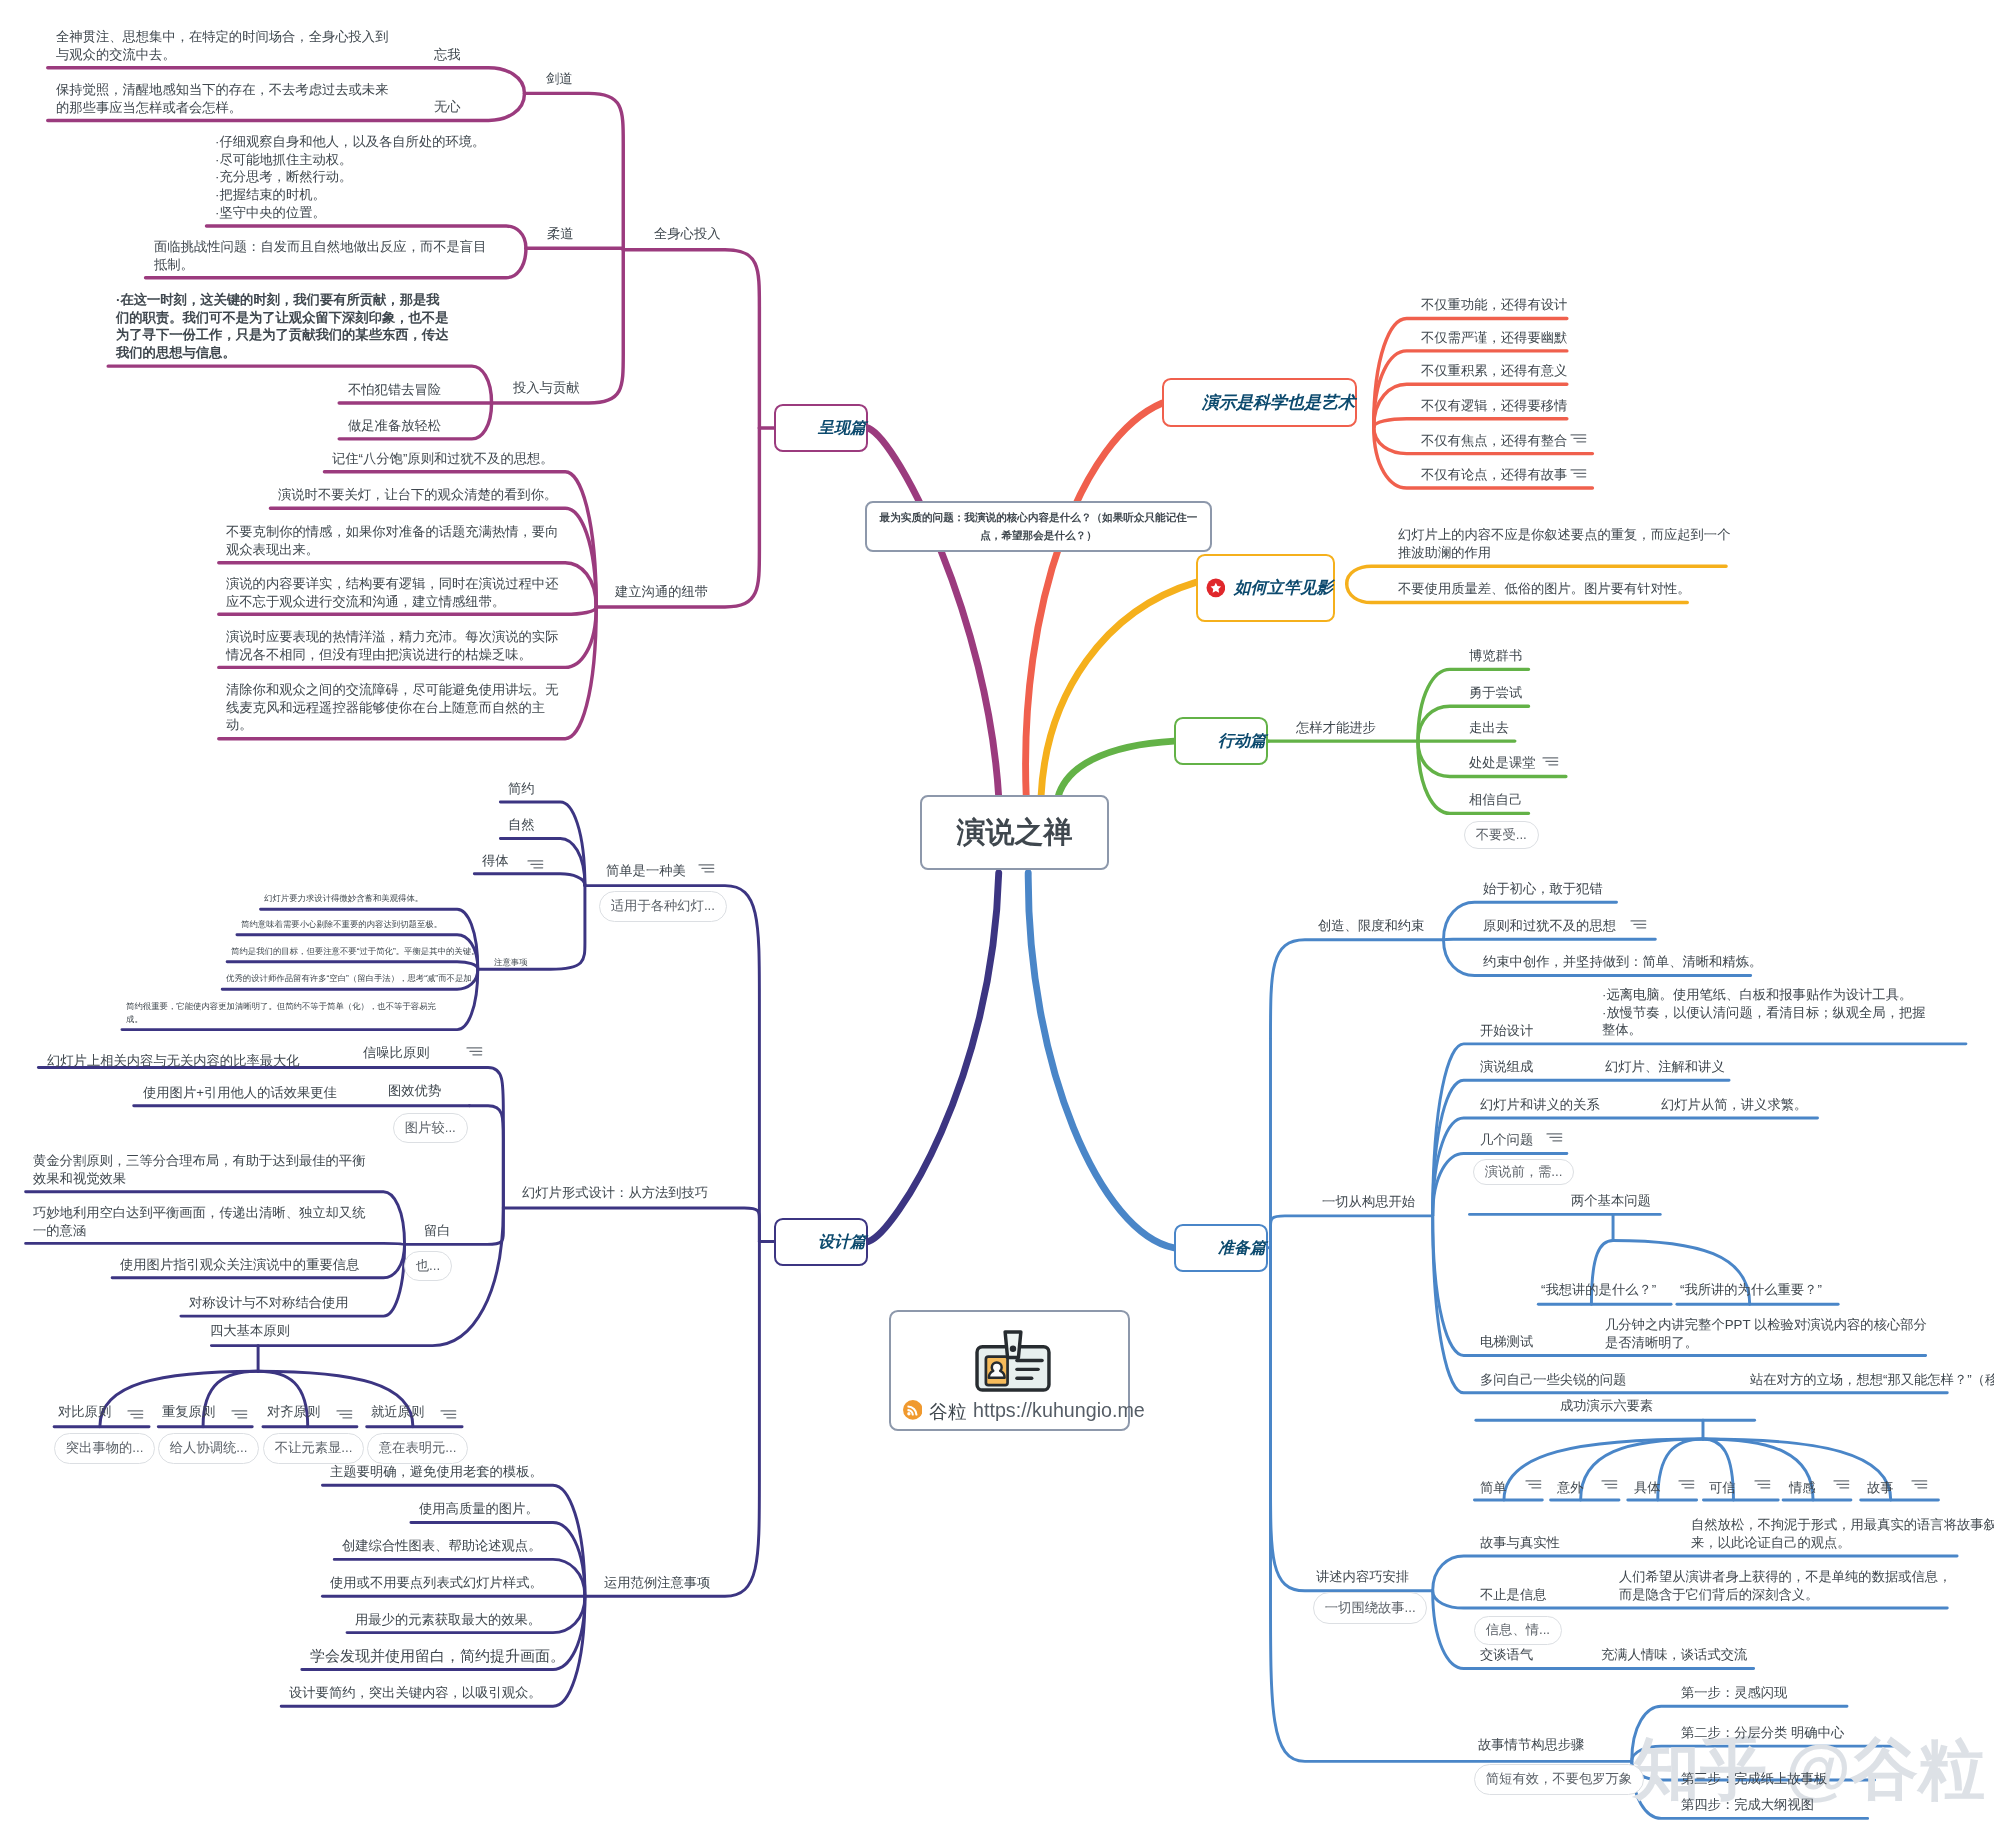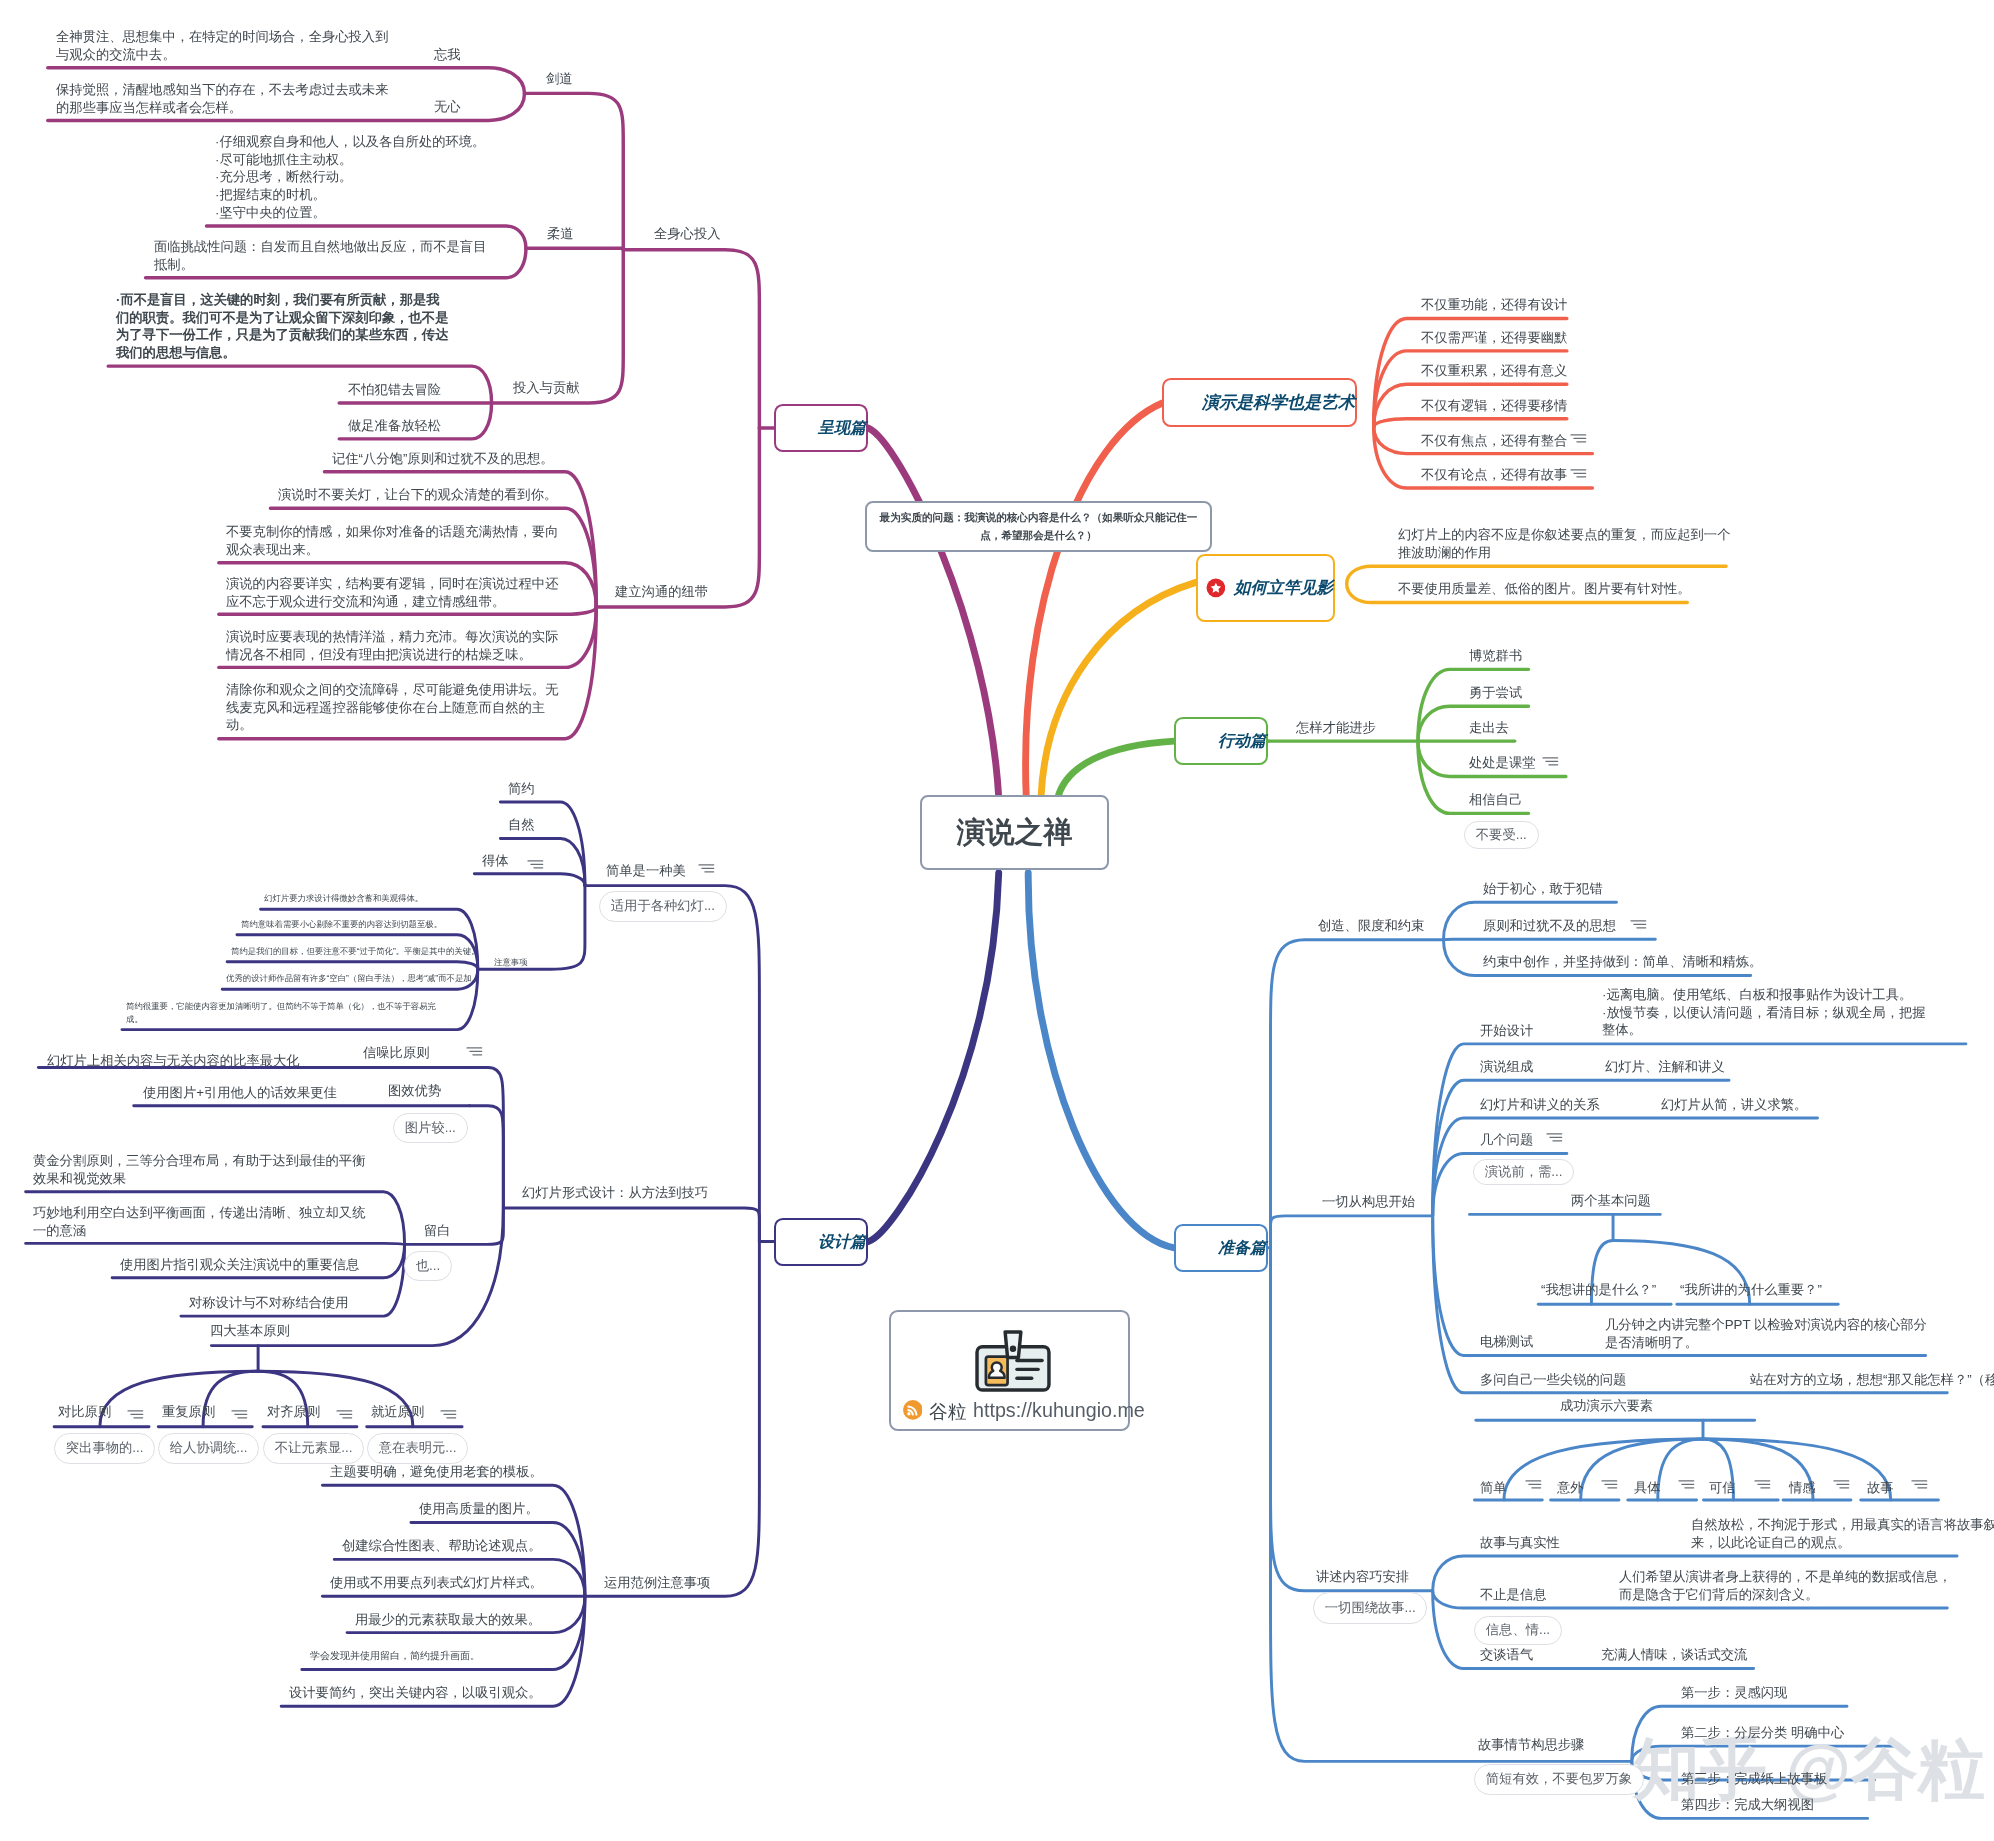--- a/index.html
+++ b/index.html
@@ -156,21 +156,21 @@
 <div id="wm">知乎 @谷粒</div>
 
 <div class="lf" style="left:56px;top:28px;font-size:13.3px;line-height:17.7px;"><span>全神贯注、思想集中，在特定的时间场合，全身心投入到</span><br><span>与观众的交流中去。</span></div>
 <div class="lf" style="left:434px;top:46px;font-size:13.3px;line-height:17.7px">忘我</div>
 <div class="lf" style="left:56px;top:81px;font-size:13.3px;line-height:17.7px;"><span>保持觉照，清醒地感知当下的存在，不去考虑过去或未来</span><br><span>的那些事应当怎样或者会怎样。</span></div>
 <div class="lf" style="left:434px;top:98px;font-size:13.3px;line-height:17.7px">无心</div>
 <div class="lf" style="left:546px;top:69px;font-size:13.3px;line-height:20px">剑道</div>
 <div class="lf" style="left:215px;top:133px;font-size:13.3px;line-height:17.7px;"><span>·仔细观察自身和他人，以及各自所处的环境。</span><br><span>·尽可能地抓住主动权。</span><br><span>·充分思考，断然行动。</span><br><span>·把握结束的时机。</span><br><span>·坚守中央的位置。</span></div>
 <div class="lf" style="left:154px;top:238px;font-size:13.3px;line-height:17.7px;"><span>面临挑战性问题：自发而且自然地做出反应，而不是盲目</span><br><span>抵制。</span></div>
 <div class="lf" style="left:547px;top:224px;font-size:13.3px;line-height:20px">柔道</div>
-<div class="lf" style="left:116px;top:291px;font-size:13.3px;line-height:17.7px;font-weight:bold;"><span>·而不是盲目，这关键的时刻，我们要有所贡献，那是我</span><br><span>们的职责。我们可不是为了让观众留下深刻印象，也不是</span><br><span>为了寻下一份工作，只是为了贡献我们的某些东西，传达</span><br><span>我们的思想与信息。</span></div>
+<div class="lf" style="left:116px;top:291px;font-size:13.3px;line-height:17.7px;font-weight:bold;"><span>·在这一时刻，这关键的时刻，我们要有所贡献，那是我</span><br><span>们的职责。我们可不是为了让观众留下深刻印象，也不是</span><br><span>为了寻下一份工作，只是为了贡献我们的某些东西，传达</span><br><span>我们的思想与信息。</span></div>
 <div class="lf" style="left:348px;top:381px;font-size:13.3px;line-height:17.7px;"><span>不怕犯错去冒险</span></div>
 <div class="lf" style="left:348px;top:417px;font-size:13.3px;line-height:17.7px;"><span>做足准备放轻松</span></div>
 <div class="lf" style="left:513px;top:378px;font-size:13.3px;line-height:20px">投入与贡献</div>
 <div class="lf" style="left:332px;top:450px;font-size:13.3px;line-height:17.7px;"><span>记住“八分饱”原则和过犹不及的思想。</span></div>
 <div class="lf" style="left:278px;top:486px;font-size:13.3px;line-height:17.7px;"><span>演说时不要关灯，让台下的观众清楚的看到你。</span></div>
 <div class="lf" style="left:226px;top:523px;font-size:13.3px;line-height:17.7px;"><span>不要克制你的情感，如果你对准备的话题充满热情，要向</span><br><span>观众表现出来。</span></div>
 <div class="lf" style="left:226px;top:575px;font-size:13.3px;line-height:17.7px;"><span>演说的内容要详实，结构要有逻辑，同时在演说过程中还</span><br><span>应不忘于观众进行交流和沟通，建立情感纽带。</span></div>
 <div class="lf" style="left:226px;top:628px;font-size:13.3px;line-height:17.7px;"><span>演说时应要表现的热情洋溢，精力充沛。每次演说的实际</span><br><span>情况各不相同，但没有理由把演说进行的枯燥乏味。</span></div>
 <div class="lf" style="left:226px;top:681px;font-size:13.3px;line-height:17.7px;"><span>清除你和观众之间的交流障碍，尽可能避免使用讲坛。无</span><br><span>线麦克风和远程遥控器能够使你在台上随意而自然的主</span><br><span>动。</span></div>
 <div class="lf" style="left:615px;top:582px;font-size:13.3px;line-height:20px">建立沟通的纽带</div>
@@ -215,21 +215,21 @@
 <div class="lf" style="left:33px;top:1204px;font-size:13.3px;line-height:17.7px;"><span>巧妙地利用空白达到平衡画面，传递出清晰、独立却又统</span><br><span>一的意涵</span></div>
 <div class="lf" style="left:120px;top:1256px;font-size:13.3px;line-height:17.7px;"><span>使用图片指引观众关注演说中的重要信息</span></div>
 <div class="lf" style="left:189px;top:1294px;font-size:13.3px;line-height:17.7px;"><span>对称设计与不对称结合使用</span></div>
 <div class="lf" style="left:424px;top:1221px;font-size:13.3px;line-height:20px">留白</div>
 <div class="pill" style="left:404px;top:1251px;height:29.5px;font-size:13.3px">也...</div>
 <div class="lf" style="left:330px;top:1463px;font-size:13.3px;line-height:17.7px;"><span>主题要明确，避免使用老套的模板。</span></div>
 <div class="lf" style="left:419px;top:1500px;font-size:13.3px;line-height:17.7px;"><span>使用高质量的图片。</span></div>
 <div class="lf" style="left:342px;top:1537px;font-size:13.3px;line-height:17.7px;"><span>创建综合性图表、帮助论述观点。</span></div>
 <div class="lf" style="left:330px;top:1574px;font-size:13.3px;line-height:17.7px;"><span>使用或不用要点列表式幻灯片样式。</span></div>
 <div class="lf" style="left:355px;top:1611px;font-size:13.3px;line-height:17.7px;"><span>用最少的元素获取最大的效果。</span></div>
-<div class="lf" style="left:310px;top:1647px;font-size:10px;line-height:17.7px;"><span>学会发现并使用留白，简约提升画面。</span></div>
+<div class="lf" style="left:310px;top:1647px;font-size:15px;line-height:17.7px;"><span>学会发现并使用留白，简约提升画面。</span></div>
 <div class="lf" style="left:289px;top:1684px;font-size:13.3px;line-height:17.7px;"><span>设计要简约，突出关键内容，以吸引观众。</span></div>
 <div class="lf" style="left:604px;top:1573px;font-size:13.3px;line-height:20px">运用范例注意事项</div>
 <div class="lf" style="left:1421px;top:296px;font-size:13.3px;line-height:17.7px;"><span>不仅重功能，还得有设计</span></div>
 <div class="lf" style="left:1421px;top:329px;font-size:13.3px;line-height:17.7px;"><span>不仅需严谨，还得要幽默</span></div>
 <div class="lf" style="left:1421px;top:362px;font-size:13.3px;line-height:17.7px;"><span>不仅重积累，还得有意义</span></div>
 <div class="lf" style="left:1421px;top:397px;font-size:13.3px;line-height:17.7px;"><span>不仅有逻辑，还得要移情</span></div>
 <div class="lf" style="left:1421px;top:432px;font-size:13.3px;line-height:17.7px;"><span>不仅有焦点，还得有整合</span></div>
 <svg class="ic" style="left:1570px;top:433px" width="16.7" height="10.8" viewBox="0 0 34 22">
     <g stroke="#6b7178" stroke-width="2.4" stroke-linecap="round">
       <line x1="2" y1="4" x2="32" y2="4"></line>

